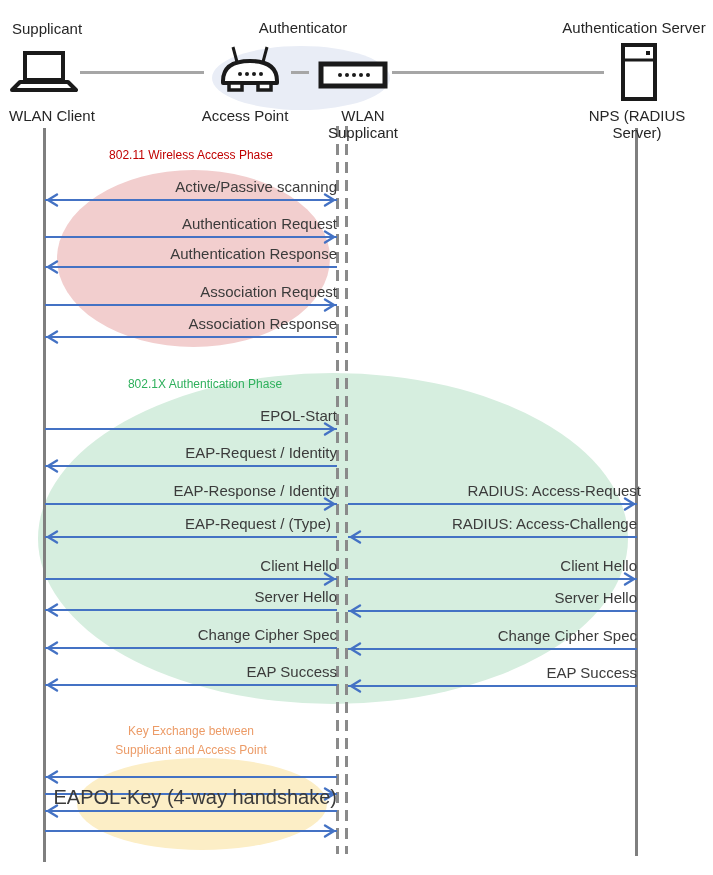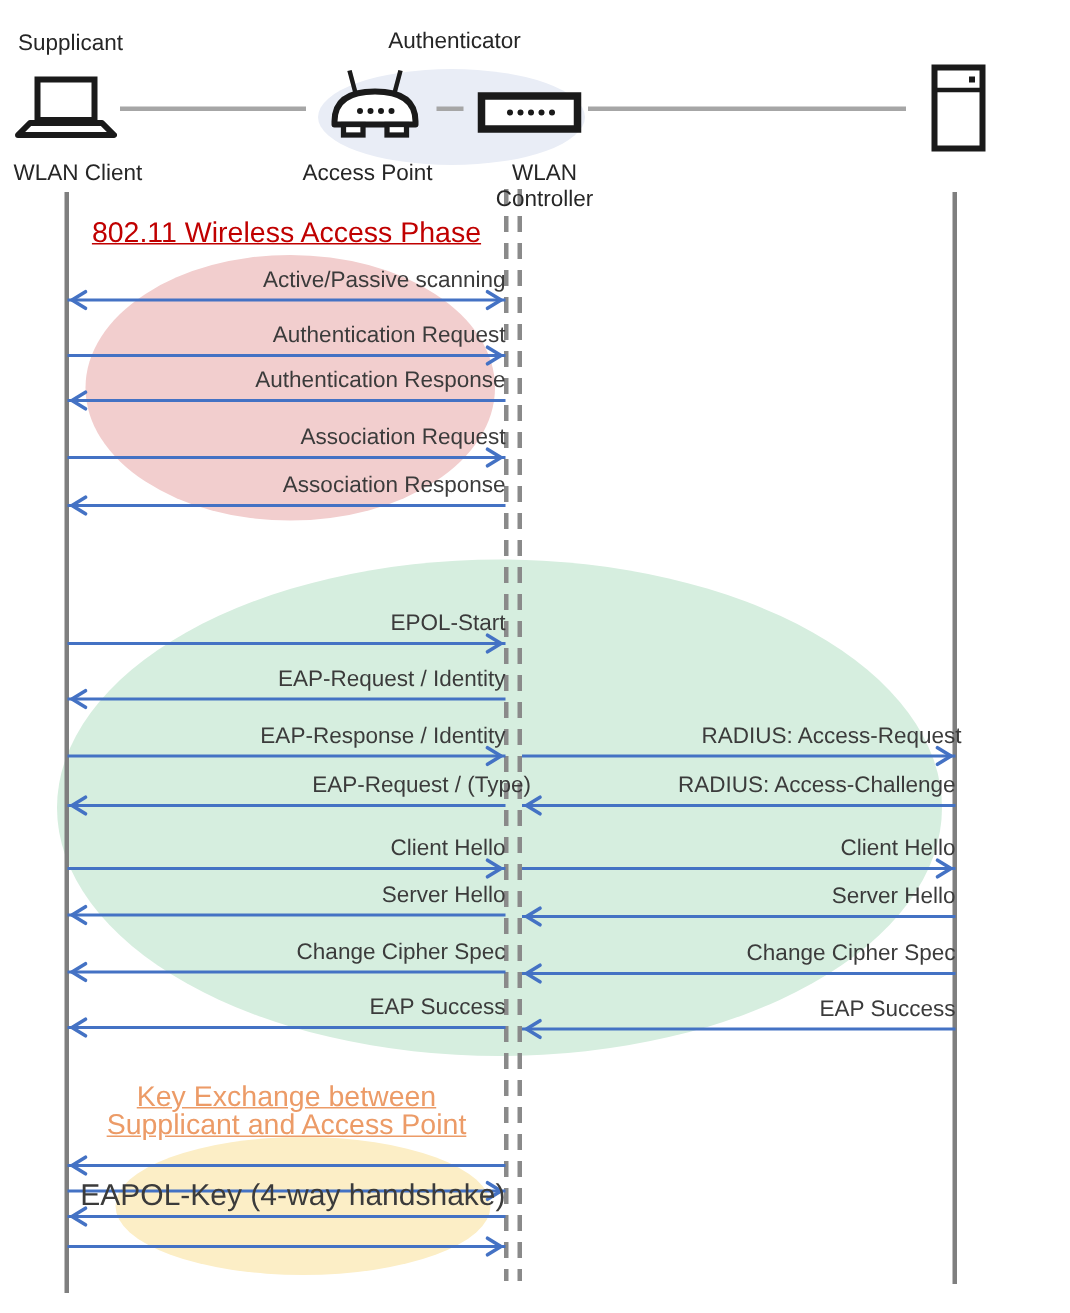--- a/index.html
+++ b/index.html
@@ -3,21 +3,21 @@
 <meta charset="utf-8">
 <style>
   html,body{margin:0;padding:0;background:#fff;}
   #stage{
     position:relative;width:713px;height:875px;background:#fff;overflow:hidden;
     font-family:"Liberation Sans",sans-serif;
     border-radius:31px;
     --arrow:#4472C4; --lifeline:#7F7F7F; --dash:#8A8A8A; --label:#3B3B3B; --header:#262626;
   }
   .ellipse{position:absolute;border-radius:50%;z-index:0;}
-  .phase-title{position:absolute;z-index:3;text-align:center;font-size:19px;line-height:19px;white-space:pre-line;text-decoration:underline;}
+  .phase-title{position:absolute;z-index:3;text-align:center;font-size:12px;line-height:19px;white-space:pre-line;}
   .lifeline{position:absolute;width:3px;background:var(--lifeline);z-index:1;}
   .dashline{position:absolute;width:3px;z-index:1;
     background:repeating-linear-gradient(to bottom,var(--dash) 0 11px,transparent 11px 18px);}
   .connector{position:absolute;height:3px;background:#A6A6A6;z-index:1;}
   .role-label,.device-label{position:absolute;font-size:15px;color:var(--header);z-index:3;}
   .center{text-align:center;}
   .msg-arrow{position:absolute;z-index:2;}
   .msg-arrow svg{display:block;overflow:visible;}
   .msg-arrow line{stroke:var(--arrow);stroke-width:2;}
   .msg-arrow path{stroke:var(--arrow);stroke-width:2.4;fill:none;stroke-linecap:round;stroke-linejoin:round;}
@@ -32,20 +32,21 @@
 <div id="stage" style="--arrow: #4472C4; --lifeline: #7F7F7F; --dash: #8A8A8A; --label: #3B3B3B; --header: #262626;">
 
   <div class="ellipse" id="halo" style="left: 212px; top: 46px; width: 178px; height: 64px; background: rgb(233, 237, 246);"></div>
 
   <div class="ellipse" style="left: 57px; top: 170px; width: 273px; height: 177px; background: rgb(242, 206, 206);"></div>
   <div class="ellipse" style="left: 38px; top: 373px; width: 590px; height: 331px; background: rgb(214, 238, 223);"></div>
   <div class="ellipse" style="left: 77px; top: 758px; width: 250px; height: 92px; background: rgb(252, 238, 198);"></div>
 
   <div class="role-label" style="left:12px;top:20px;">Supplicant</div>
   <div class="role-label center" style="left:233px;top:19px;width:140px;">Authenticator</div>
+  <div class="role-label center" style="left:555px;top:19px;width:158px;">Authentication Server</div>
 
   <div class="connector" style="left:80px;top:71px;width:124px;"></div>
   <div class="connector" style="left:291px;top:71px;width:18px;"></div>
   <div class="connector" style="left:392px;top:71px;width:212px;"></div>
 
   <div class="icon" style="left:10px;top:50px;">
     <svg width="68" height="44" viewBox="0 0 68 44">
       <rect x="15" y="3" width="38" height="27" fill="none" stroke="#1A1A1A" stroke-width="4"></rect>
       <path d="M10 32 H58 L66 40 H2 Z" fill="#fff" stroke="#1A1A1A" stroke-width="4" stroke-linejoin="round"></path>
     </svg>
@@ -76,28 +77,30 @@
   <div class="icon" style="left:620px;top:42px;">
     <svg width="38" height="60" viewBox="0 0 38 60">
       <rect x="3" y="3" width="32" height="54" fill="#fff" stroke="#1A1A1A" stroke-width="4"></rect>
       <line x1="4" y1="18" x2="34" y2="18" stroke="#1A1A1A" stroke-width="3"></line>
       <rect x="26" y="9" width="4" height="4" fill="#1A1A1A"></rect>
     </svg>
   </div>
 
   <div class="device-label" style="left:9px;top:107px;">WLAN Client</div>
   <div class="device-label center" style="left:195px;top:107px;width:100px;">Access Point</div>
-  <div class="device-label center" style="left:307px;top:107px;width:112px;">WLAN Controller</div>
+  <div class="device-label center" style="left:307px;top:107px;width:112px;">WLAN Supplicant</div>
+  <div class="device-label center" style="left:562px;top:107px;width:150px;">NPS (RADIUS Server)</div>
 
   <div class="lifeline" style="left:43px;top:128px;height:734px;"></div>
   <div class="dashline" style="left:336px;top:126px;height:728px;"></div>
   <div class="dashline" style="left:345px;top:126px;height:728px;"></div>
   <div class="lifeline" style="left:635px;top:128px;height:728px;"></div>
 
   <div class="phase-title" style="left: 60px; top: 146px; width: 262px; color: rgb(192, 0, 0);">802.11 Wireless Access Phase</div>
+  <div class="phase-title" style="left: 74px; top: 375px; width: 262px; color: rgb(46, 176, 92);">802.1X Authentication Phase</div>
   <div class="phase-title" style="left: 60px; top: 722px; width: 262px; color: rgb(236, 155, 103);">Key Exchange between
 Supplicant and Access Point</div>
 
   <div>
       <div class="msg-arrow" style="left: 45px; top: 192px; width: 292px; height: 16px;">
         <svg width="292" height="16">
           <line x1="0" y1="8" x2="292" y2="8"></line>
           <path d="M12 2.5 L3 8 L12 13.5"></path>
           <path d="M280 2.5 L289 8 L280 13.5"></path>
         </svg>
@@ -158,21 +161,21 @@
           <path d="M277 2.5 L286 8 L277 13.5"></path>
         </svg>
       </div>
       <div class="msg-label" style="left: 348px; top: 482px; width: 293px;">RADIUS: Access-Request</div>
       <div class="msg-arrow" style="left: 45px; top: 529px; width: 292px; height: 16px;">
         <svg width="292" height="16">
           <line x1="0" y1="8" x2="292" y2="8"></line>
           <path d="M12 2.5 L3 8 L12 13.5"></path>
         </svg>
       </div>
-      <div class="msg-label" style="left: 62px; top: 515px; width: 292px;">EAP-Request / (Type)</div>
+      <div class="msg-label" style="left: 39px; top: 515px; width: 292px;">EAP-Request / (Type)</div>
       <div class="msg-arrow" style="left: 348px; top: 529px; width: 289px; height: 16px;">
         <svg width="289" height="16">
           <line x1="0" y1="8" x2="289" y2="8"></line>
           <path d="M12 2.5 L3 8 L12 13.5"></path>
         </svg>
       </div>
       <div class="msg-label" style="left: 348px; top: 515px; width: 289px;">RADIUS: Access-Challenge</div>
       <div class="msg-arrow" style="left: 45px; top: 571px; width: 292px; height: 16px;">
         <svg width="292" height="16">
           <line x1="0" y1="8" x2="292" y2="8"></line>

